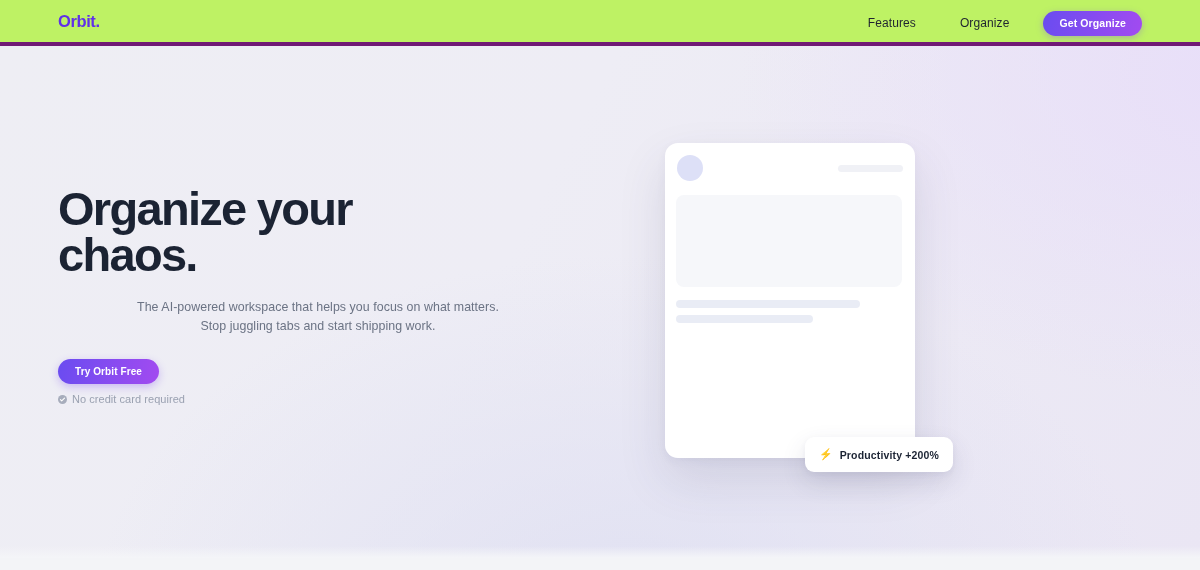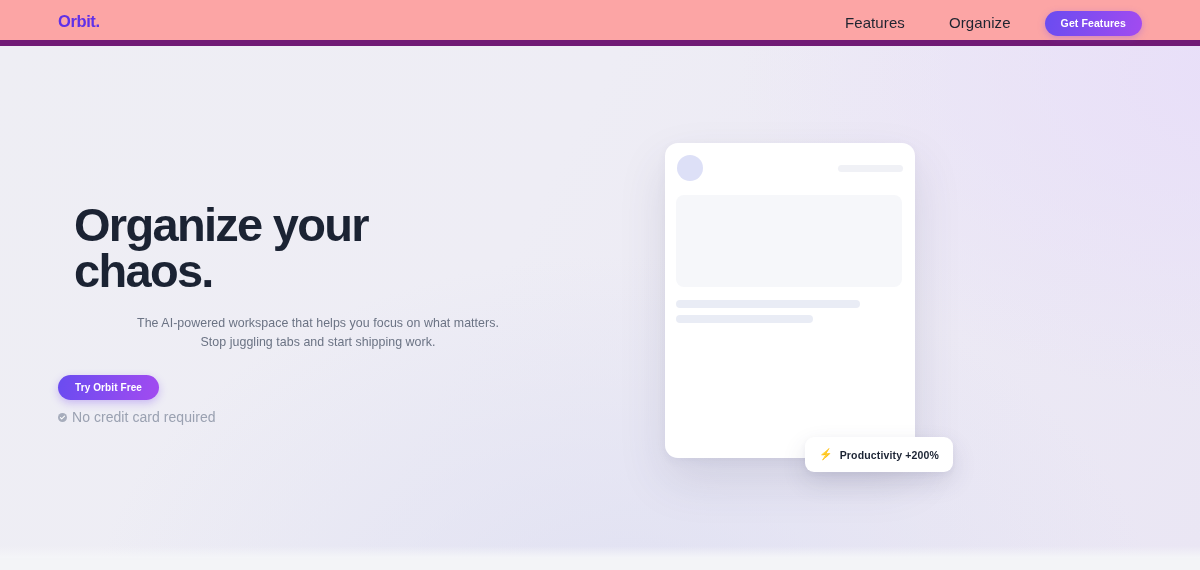--- a/index.html
+++ b/index.html
@@ -20,22 +20,22 @@
     background: #f3f4f7;
   }
 
   
   .navbar {
     position: absolute;
     left: 0;
     top: 0;
     width: 1200px;
     height: 46px;
-    background: #fca5a5;
-    border-bottom: 6px solid #701a75;
+    background: #bef264;
+    border-bottom: 4px solid #701a75;
     box-sizing: border-box;
     z-index: 20;
   }
   .logo {
     position: absolute;
     left: 58px;
     top: 12px;
     font-size: 16.5px;
     font-weight: bold;
     letter-spacing: -0.4px;
@@ -43,21 +43,21 @@
   }
   .nav-links {
     position: absolute;
     right: 58px;
     top: 8px;
     display: flex;
     align-items: center;
     gap: 0px;
   }
   .nav-link {
-    font-size: 15px;
+    font-size: 12px;
     color: #1f2430;
     padding: 0 22px;
     line-height: 30px;
     letter-spacing: 0.1px;
     cursor: pointer;
     white-space: nowrap;
   }
   .nav-cta {
     margin-left: 12px;
     height: 25px;
@@ -98,21 +98,21 @@
   }
 
   
   .hero-copy {
     position: absolute;
     left: 58px;
     top: 140px;
     width: 520px;
   }
   .headline {
-    margin: 16px;
+    margin: 0;
     font-size: 47px;
     line-height: 46px;
     font-weight: bold;
     letter-spacing: -1.7px;
     color: #1b2333;
     white-space: pre-line;
   }
   .subhead {
     margin: 20px 0 0 0;
     font-size: 12.4px;
@@ -136,21 +136,21 @@
     box-shadow: 0 3px 9px rgba(125, 77, 240, 0.33);
     cursor: pointer;
     font-family: "Liberation Sans", sans-serif;
     display: block;
   }
   .reassurance {
     margin-top: 9px;
     display: flex;
     align-items: center;
     gap: 5px;
-    font-size: 14px;
+    font-size: 11px;
     color: #9aa1b1;
     letter-spacing: 0.05px;
   }
   .check-icon {
     width: 9px;
     height: 9px;
     display: block;
   }
 
   
@@ -241,21 +241,21 @@
 </head>
 <body>
 
 <div class="page">
 
   <div class="navbar">
     <div class="logo">Orbit.</div>
     <div class="nav-links">
       <div class="nav-link">Features</div>
       <div class="nav-link">Organize</div>
-      <button class="nav-cta">Get Features</button>
+      <button class="nav-cta">Get Organize</button>
     </div>
   </div>
 
   <div class="hero">
 
     <div class="hero-copy">
       <h1 class="headline">Organize your
 chaos.</h1>
       <p class="subhead">The AI-powered workspace that helps you focus on what matters.
 Stop juggling tabs and start shipping work.</p>

